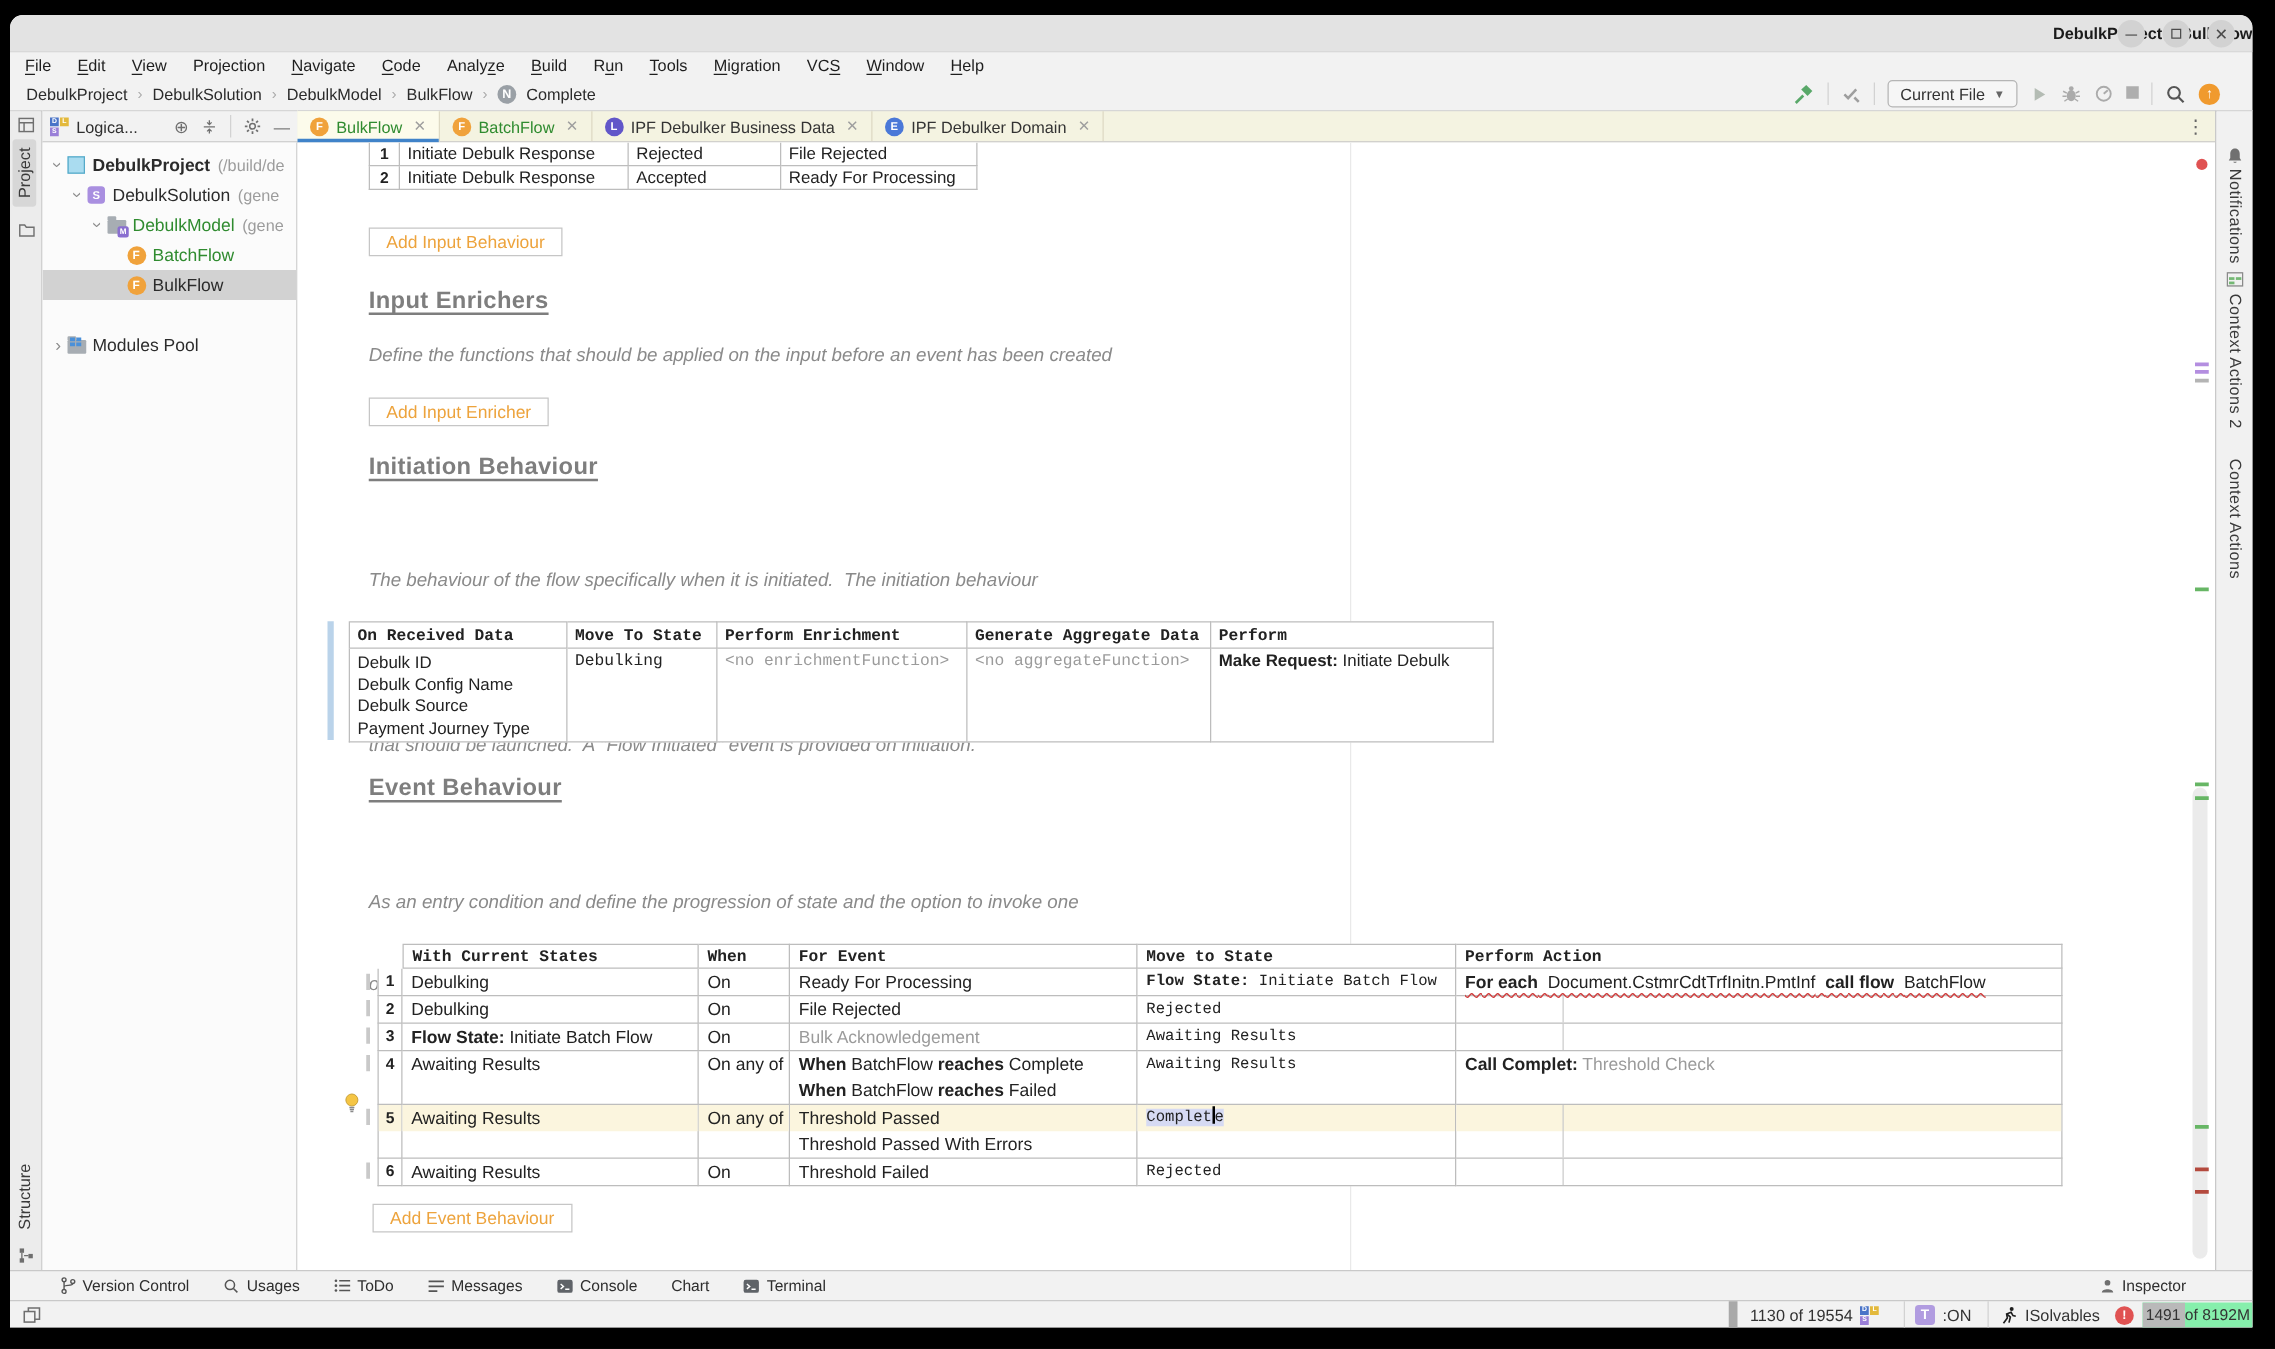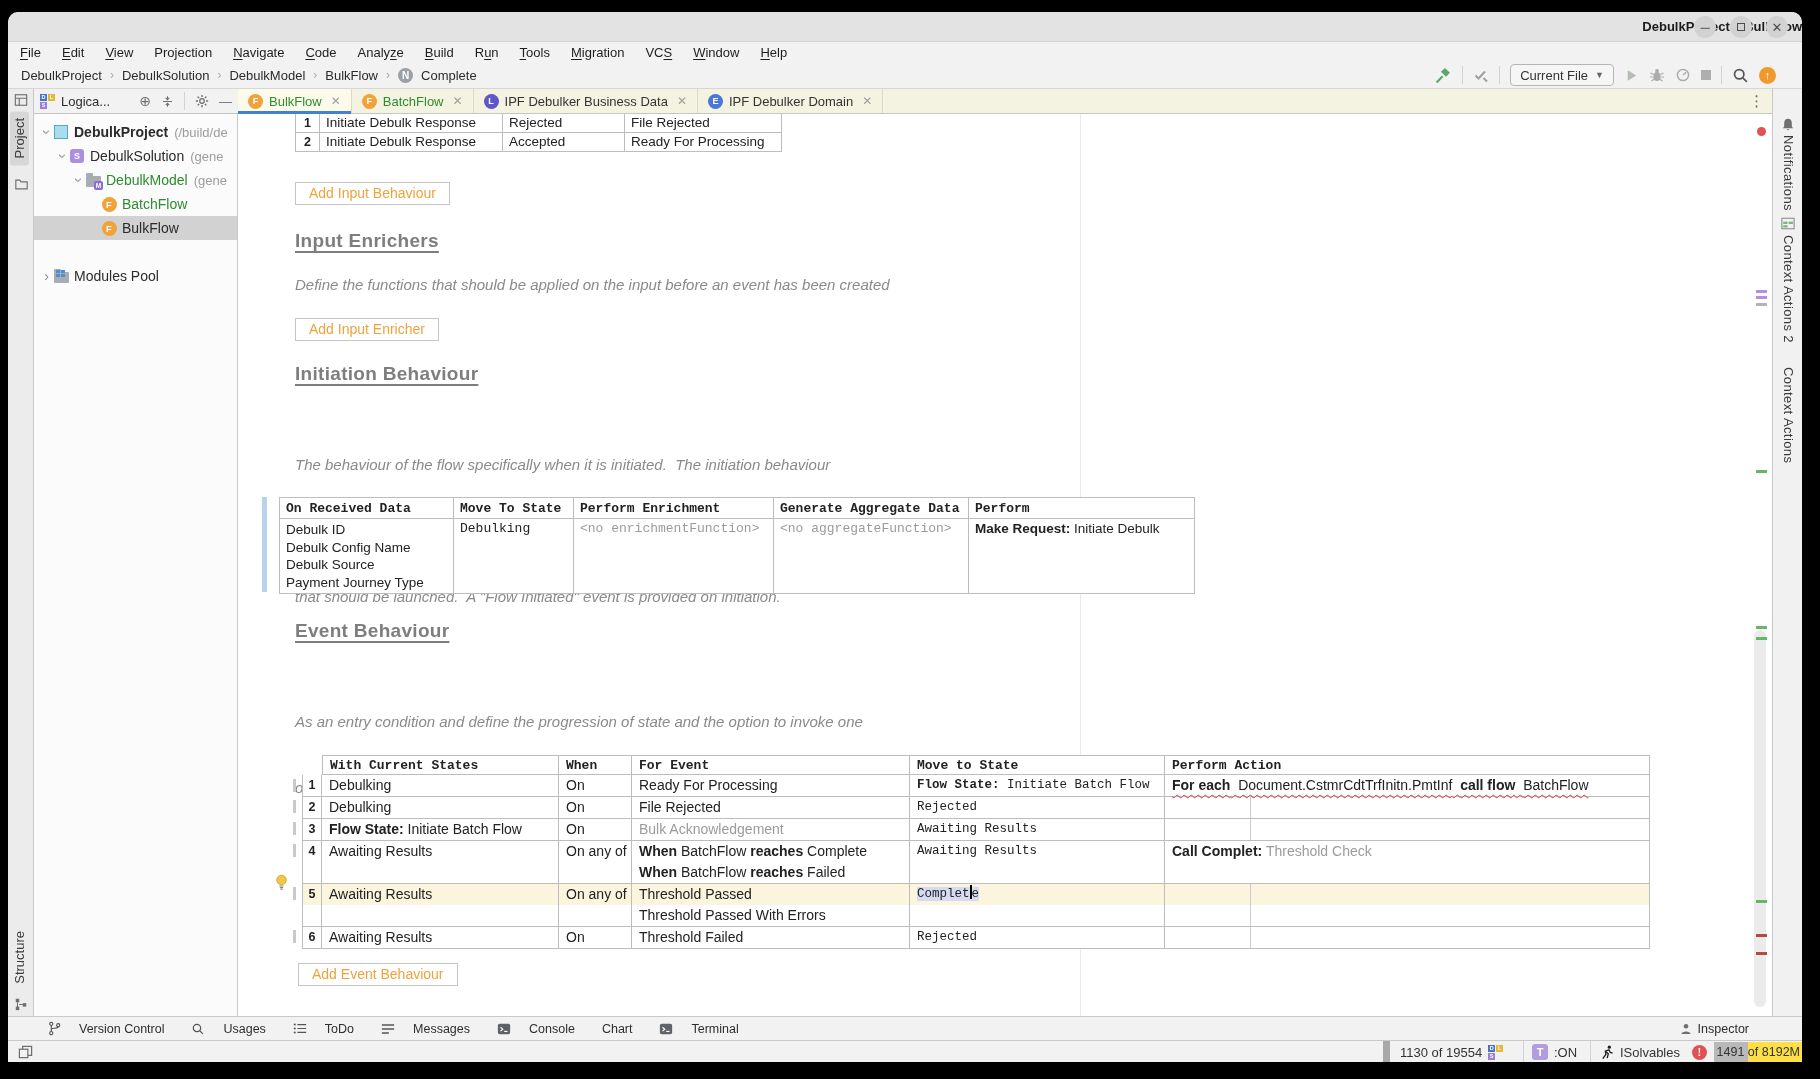--- a/index.html
+++ b/index.html
@@ -141,32 +141,32 @@
   .cur{background:#fbf5de;margin:0 -7px;padding:0 7px}
   .numc .cur{margin:0 -2px;padding:0 2px}
   .sel{background:#d6daf3}
   .caret{display:inline-block;width:2px;height:14px;background:#000;vertical-align:-2px}
   .errline{text-decoration:underline wavy #cf3d3d 1px;text-underline-offset:4px}
   .subcell::after{content:"";position:absolute;left:85px;top:0;bottom:0;border-left:1px solid #cccccc}
 
   
   .bottombar{position:absolute;left:0;top:1004px;width:1794px;height:24px;background:#f2f2f2;
              border-top:1px solid #c9c9c9;display:flex;align-items:center;font-size:12.5px;color:#2e2e2e}
-  .bbitem{display:flex;align-items:center;gap:18px;margin-right:27px;white-space:nowrap}
+  .bbitem{display:flex;align-items:center;gap:5px;margin-right:27px;white-space:nowrap}
   .bbitem:first-child{margin-left:40px}
   .inspector{position:absolute;right:26px;display:flex;align-items:center;gap:5px}
   .statusbar{position:absolute;left:0;top:1028px;width:1794px;height:22px;background:#f2f2f2;
              border-top:1px solid #c9c9c9;font-size:13px;color:#333}
   .sbabs{position:absolute;top:0;height:22px;display:flex;align-items:center;gap:6px;white-space:nowrap}
   .sbsep{position:absolute;top:0;width:1px;height:22px;background:#d2d2d2}
   .tchip{width:16px;height:16px;border-radius:3px;background:#b19ce0;color:#fff;font-weight:bold;font-size:11px;
          display:flex;align-items:center;justify-content:center}
   .rbadge{width:15px;height:15px;border-radius:50%;background:#e05252;color:#fff;font-weight:bold;font-size:10px;
           display:flex;align-items:center;justify-content:center}
-  .mem{position:absolute;left:1706px;top:1px;width:88px;height:20px;background:#fde047;overflow:hidden}
+  .mem{position:absolute;left:1706px;top:1px;width:88px;height:20px;background:#86efac;overflow:hidden}
   .memfill{position:absolute;left:0;top:0;width:34px;height:20px;background:#b9b9b9}
   .memtext{position:absolute;left:0;right:2px;top:0;height:20px;line-height:20px;text-align:right;font-size:12.5px;color:#333}
   .gthumb{position:absolute;left:1375px;top:0;width:7px;height:22px;background:#a9a9a9}
   svg{display:block}
 </style>
 </head>
 <body>
 
 <div id="canvas">
 <div id="win">

